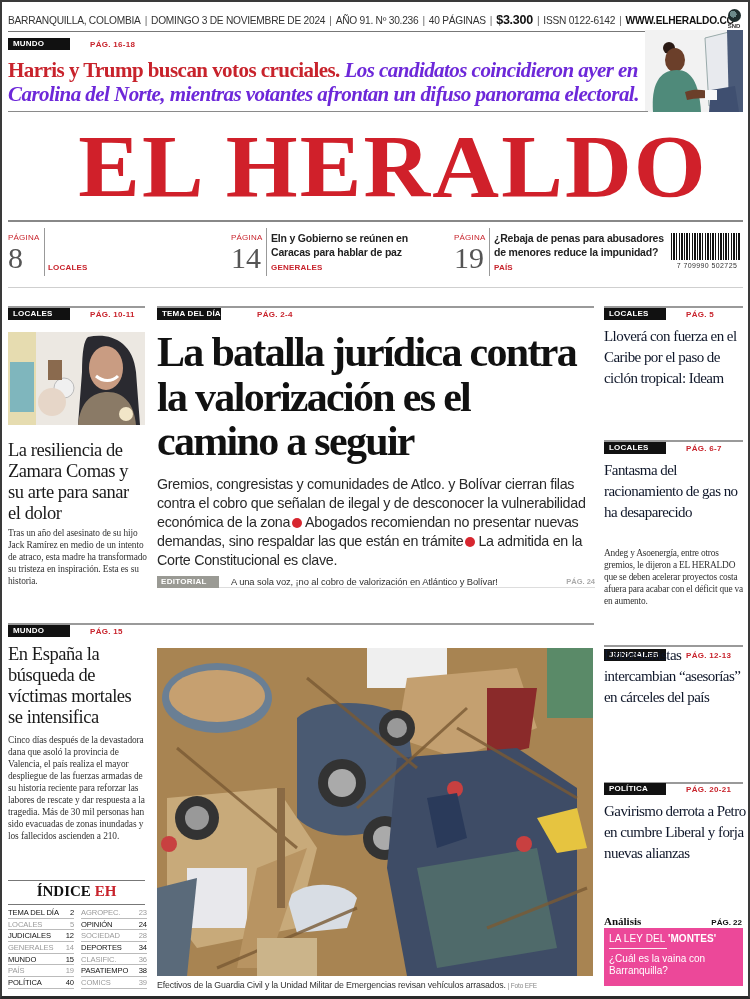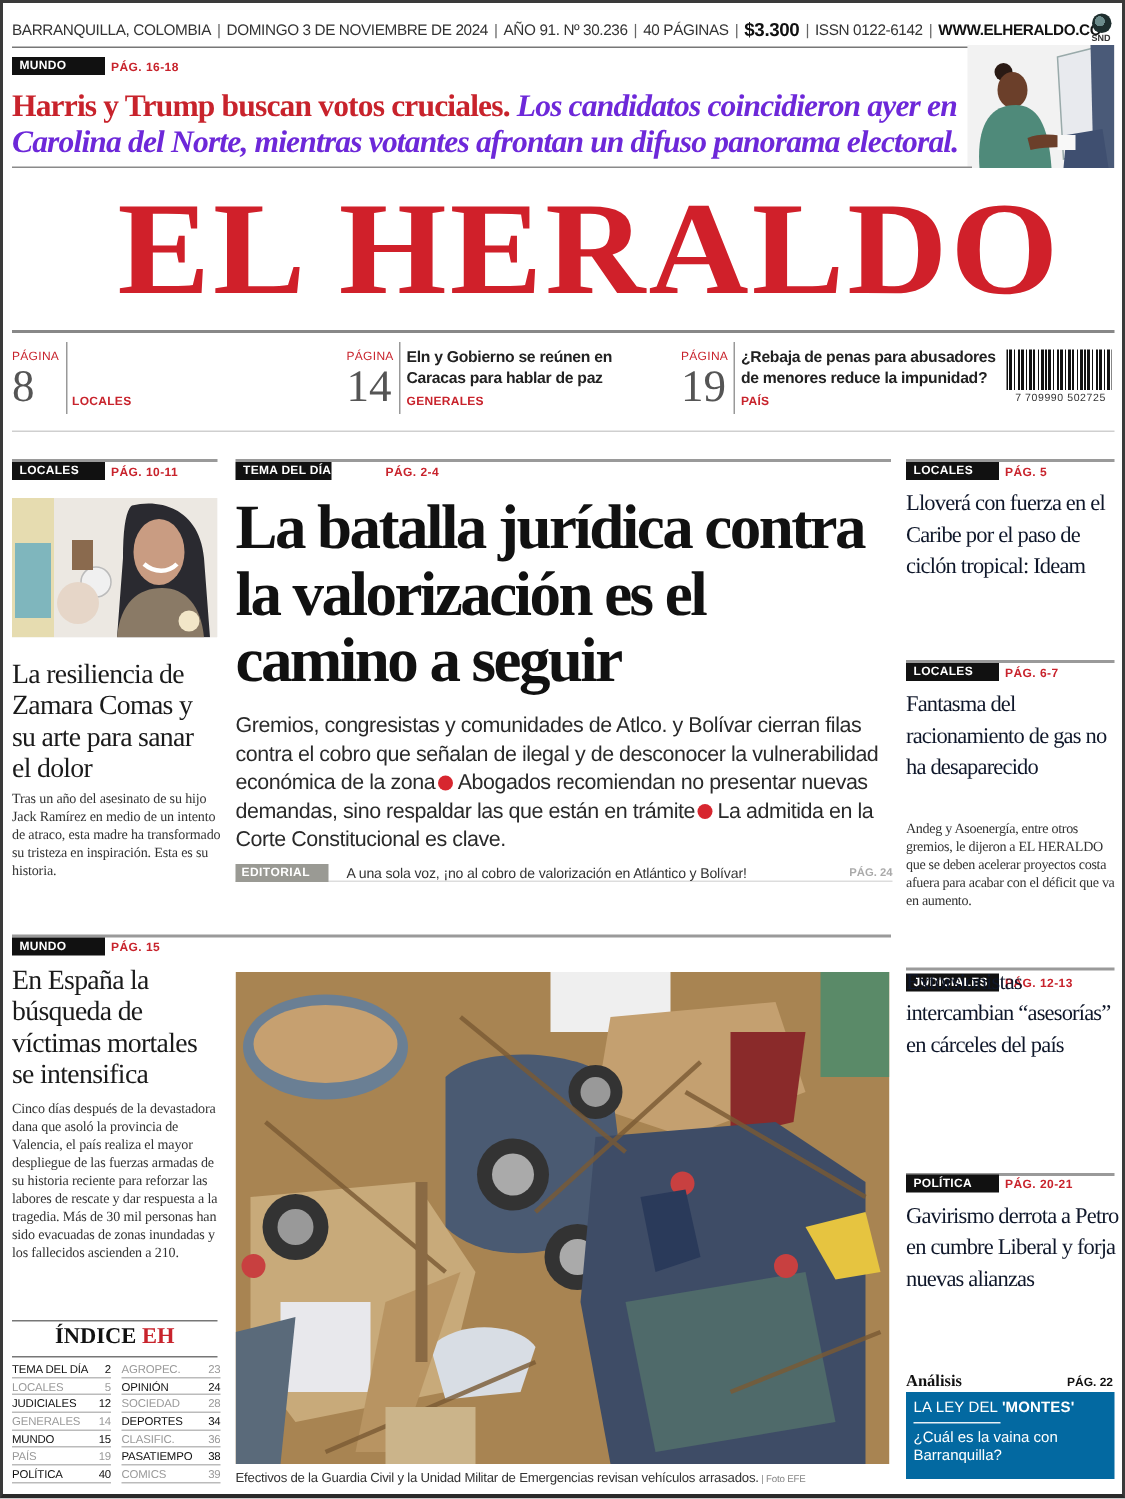--- a/index.html
+++ b/index.html
@@ -13,21 +13,21 @@
   .topbar .price { font-weight: bold; font-size: 12.5px; color: #111; }
   .topbar .web { font-weight: bold; color: #111; }
   .snd { position: absolute; left: 724px; top: 9px; width: 20px; height: 26px; display: flex; flex-direction: column; align-items: center; }
   .snd .globe { width: 13px; height: 13px; border-radius: 50%; background: radial-gradient(circle at 40% 40%, #6b8a8a 0 30%, #1e2e2e 31% 100%); }
   .snd .txt { font-size: 6px; font-weight: bold; color: #333; margin-top: 1px; }
   .rule-top { position: absolute; left: 8px; top: 31px; width: 730px; height: 1px; background: #777; }
 
   
   .tag { position: absolute; height: 12px; display: flex; align-items: center; }
   .tag .lab { background: #111; color: #fff; font-size: 8px; font-weight: bold; padding-left: 5px; height: 12px; line-height: 12px; letter-spacing: 0.2px; }
-  .tag .pg { color: #c8232c; font-size: 8px; font-weight: bold; margin-left: 4px; letter-spacing: 0.3px; }
+  .tag .pg { color: #c8232c; font-size: 8px; font-weight: bold; margin-left: 20px; letter-spacing: 0.3px; }
 
   
   .teaser { position: absolute; left: 8px; top: 58px; width: 645px; font-family: "Liberation Serif", serif; font-size: 21px; line-height: 24px; letter-spacing: -0.55px; color: #555; }
   .teaser .red { color: #c8232c; font-weight: bold; }
   .teaser .it { font-style: italic; font-weight: bold; color: #6d28d9; }
   .teaser-photo { position: absolute; left: 645px; top: 30px; width: 98px; height: 82px; overflow: hidden; background: #f4f4f4; }
   .rule-teaser { position: absolute; left: 8px; top: 111px; width: 640px; height: 1px; background: #8a8a8a; }
 
   
   .masthead { position: absolute; left: 36px; top: 124px; width: 680px; height: 85px; text-align: center; font-family: "Liberation Serif", serif; font-weight: bold; font-size: 88px; line-height: 85px; color: #d0202a; letter-spacing: 2px; transform: scaleX(1.05); transform-origin: left center; white-space: nowrap; }
@@ -81,21 +81,21 @@
   .idx-rule2 { position: absolute; left: 8px; top: 904px; width: 137px; height: 1px; background: #777; }
   .idx { position: absolute; left: 8px; top: 907px; width: 139px; display: grid; grid-template-columns: 66px 66px; column-gap: 7px; }
   .idx .row { display: flex; justify-content: space-between; font-size: 7.6px; height: 11.7px; line-height: 11px; border-bottom: 1px solid #bbb; letter-spacing: -0.1px; }
   .idx .row.dark { color: #111; }
   .idx .row.light { color: #9a9a9a; }
 
   
   .an-head { position: absolute; left: 604px; top: 915px; width: 138px; display: flex; justify-content: space-between; align-items: baseline; }
   .an-head .t { font-family: "Liberation Serif", serif; font-weight: bold; font-size: 11px; color: #111; }
   .an-head .p { font-size: 8px; font-weight: bold; color: #111; }
-  .an-box { position: absolute; left: 604px; top: 928px; width: 139px; height: 58px; background: #0369a1; padding: 5px 5px; }
+  .an-box { position: absolute; left: 604px; top: 928px; width: 139px; height: 58px; background: #ec4899; padding: 5px 5px; }
   .an-box .k { font-size: 10px; color: #fff; letter-spacing: 0.1px; }
   .an-box .k b { font-weight: bold; }
   .an-box .ln { width: 58px; height: 1px; background: #fff; margin: 4px 0 4px; opacity: 0.9; }
   .an-box .q { font-size: 10px; line-height: 12px; color: #fff; }
 </style>
 </head>
 <body>
 
 <div class="frame"></div>
 

